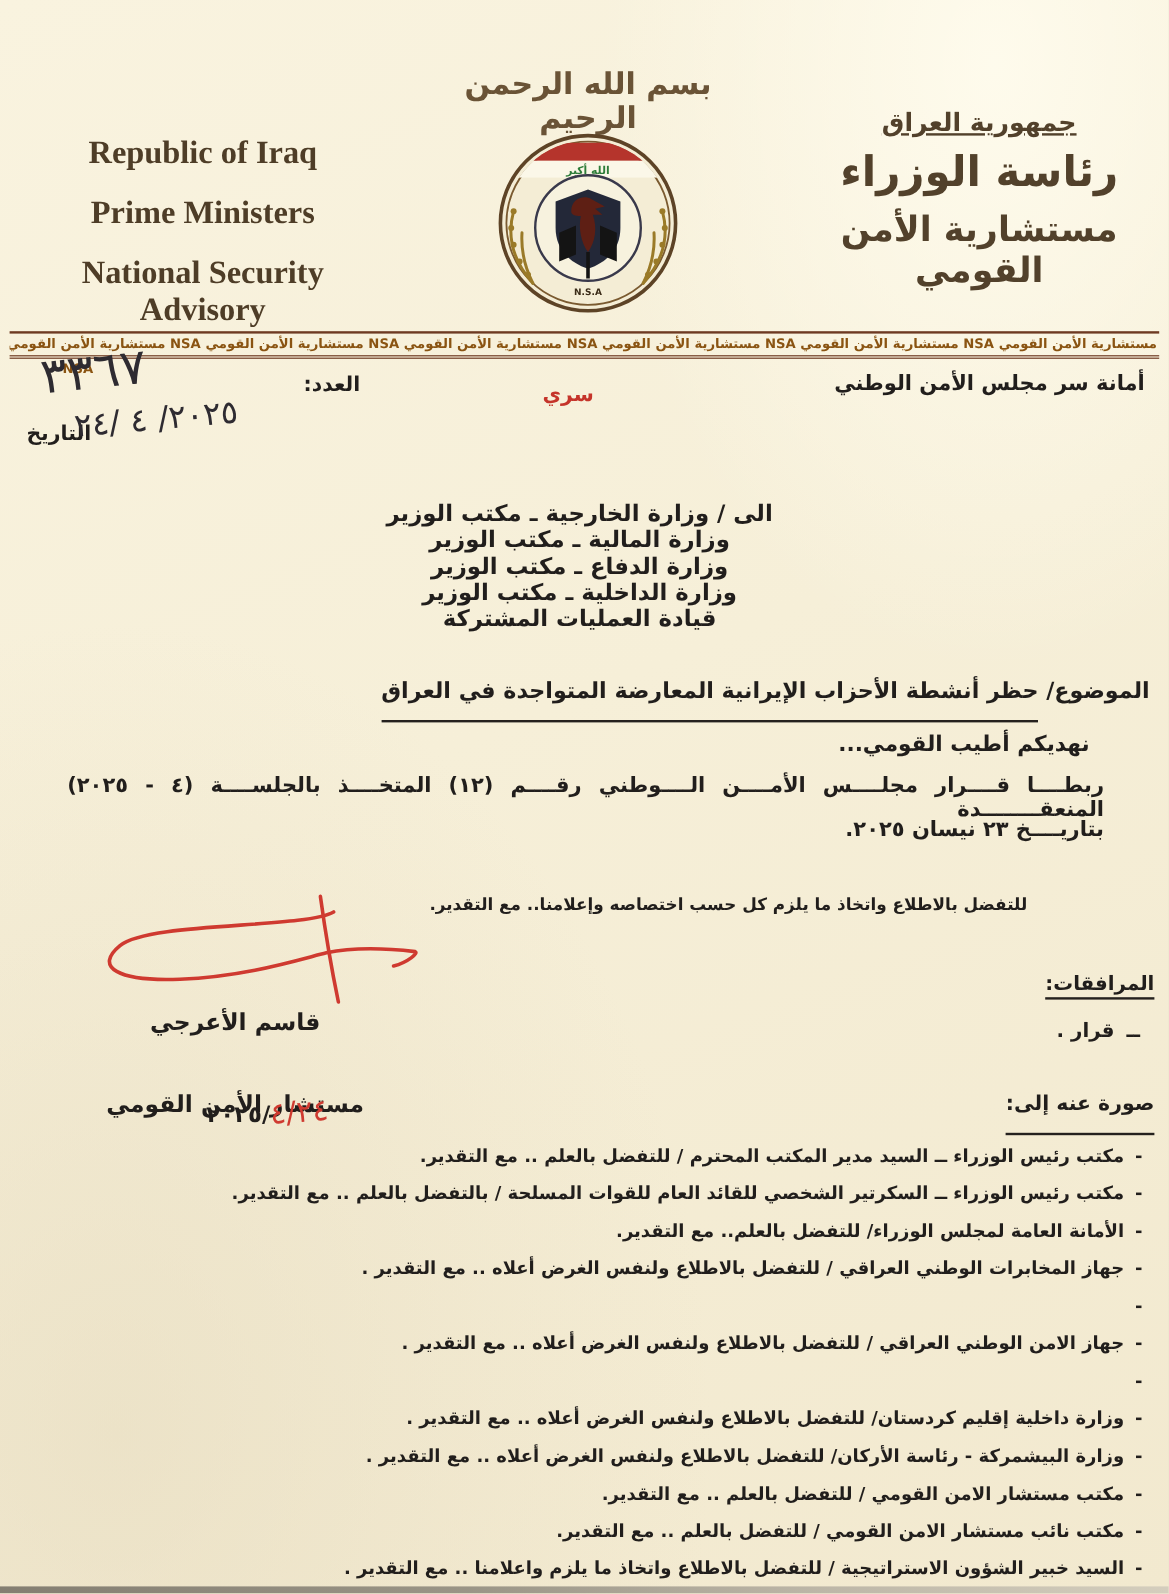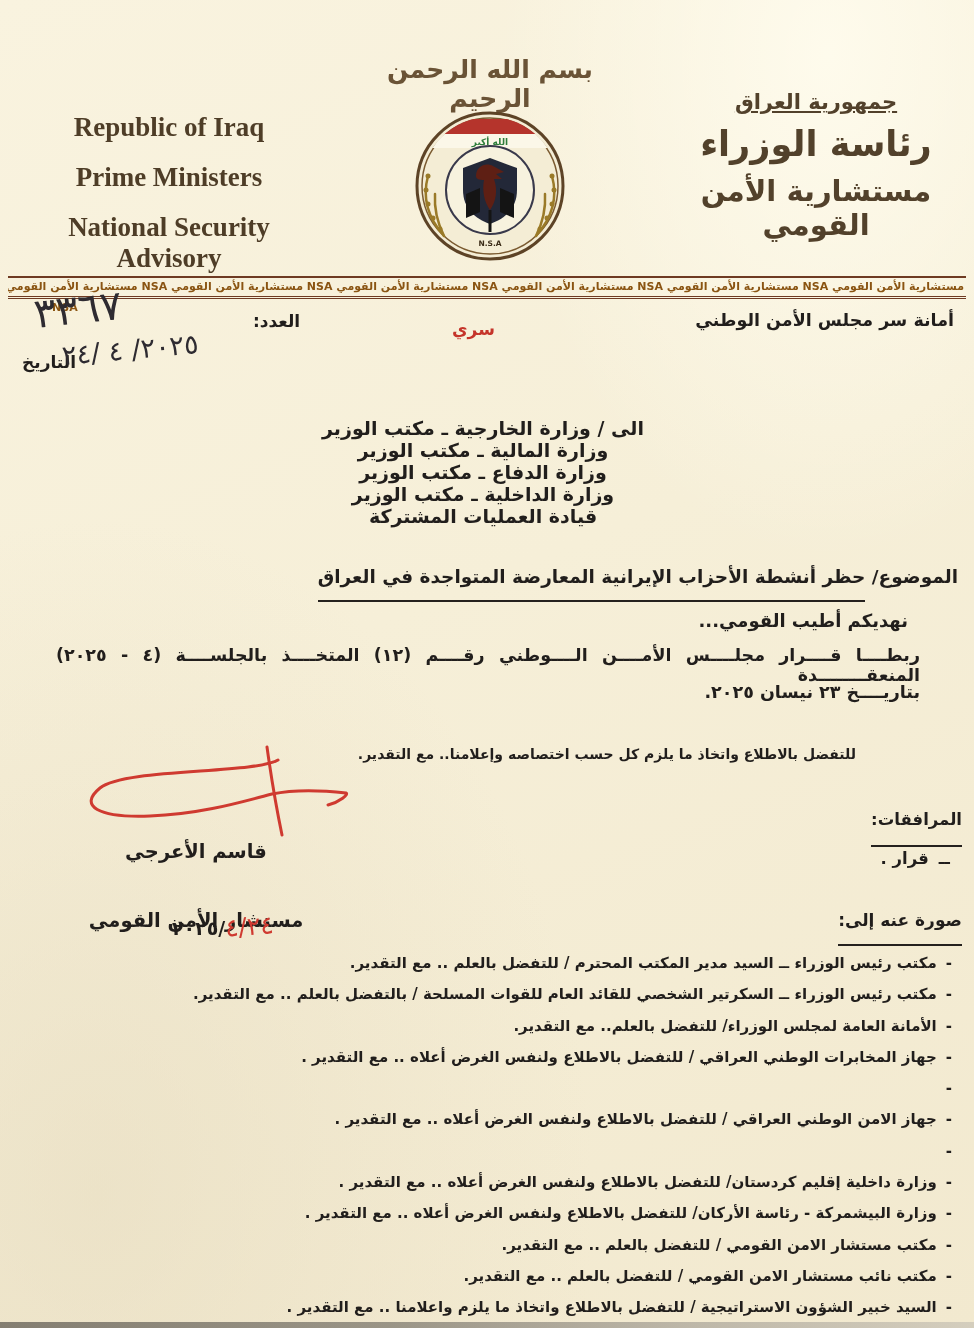--- a/index.html
+++ b/index.html
@@ -42,21 +42,21 @@
   
   .subject{right:16px;top:566px;width:944px;text-align:right;direction:rtl;font-size:18.5px;font-weight:bold;}
   .subject .u{border-bottom:2px solid #25211e;padding-bottom:13px;}
   .greeting{right:66px;top:610px;direction:rtl;font-size:18px;font-weight:bold;}
   .body1{left:56px;right:54px;top:645px;direction:rtl;text-align:justify;text-align-last:justify;
     font-size:17.5px;font-weight:bold;}
   .body2{right:54px;top:682px;direction:rtl;font-size:17.5px;font-weight:bold;}
   .closing{right:118px;top:721px;direction:rtl;font-size:14px;font-weight:bold;margin-top:25px;}
   
   .sig-svg{left:58px;top:744px;}
-  .att-label{right:12px;top:810px;direction:rtl;font-size:16.5px;font-weight:bold;border-bottom:2px solid #25211e;padding-bottom:16px;}
+  .att-label{right:12px;top:810px;direction:rtl;font-size:16.5px;font-weight:bold;border-bottom:2px solid #25211e;padding-bottom:2px;}
   .att-item{right:24px;top:849px;direction:rtl;font-size:16.5px;font-weight:bold;display:flex;gap:10px;}
   .sig-name{left:96px;top:840px;width:200px;text-align:center;direction:rtl;font-size:19.5px;font-weight:bold;}
   .sig-title{left:72px;top:878px;width:248px;text-align:center;direction:rtl;font-size:19.5px;font-weight:bold;margin-top:31px;}
   .sig-date{left:118px;top:912px;width:210px;direction:ltr;text-align:center;font-size:19px;font-weight:bold;}
   .sig-date .hand{color:#cf3a30;font-size:25px;font-weight:normal;letter-spacing:2px;display:inline-block;transform:rotate(-4deg);}
   
   .cc-label{right:12px;top:910px;direction:rtl;font-size:17px;font-weight:bold;border-bottom:2px solid #25211e;padding-bottom:14px;}
   .cc-list{right:22px;top:954px;left:14px;display:flex;flex-direction:column;gap:11.5px;direction:rtl;}
   .cc-row{display:flex;gap:9px;font-size:15px;font-weight:bold;line-height:1.32;}
   .cc-dash{flex:0 0 auto;}

